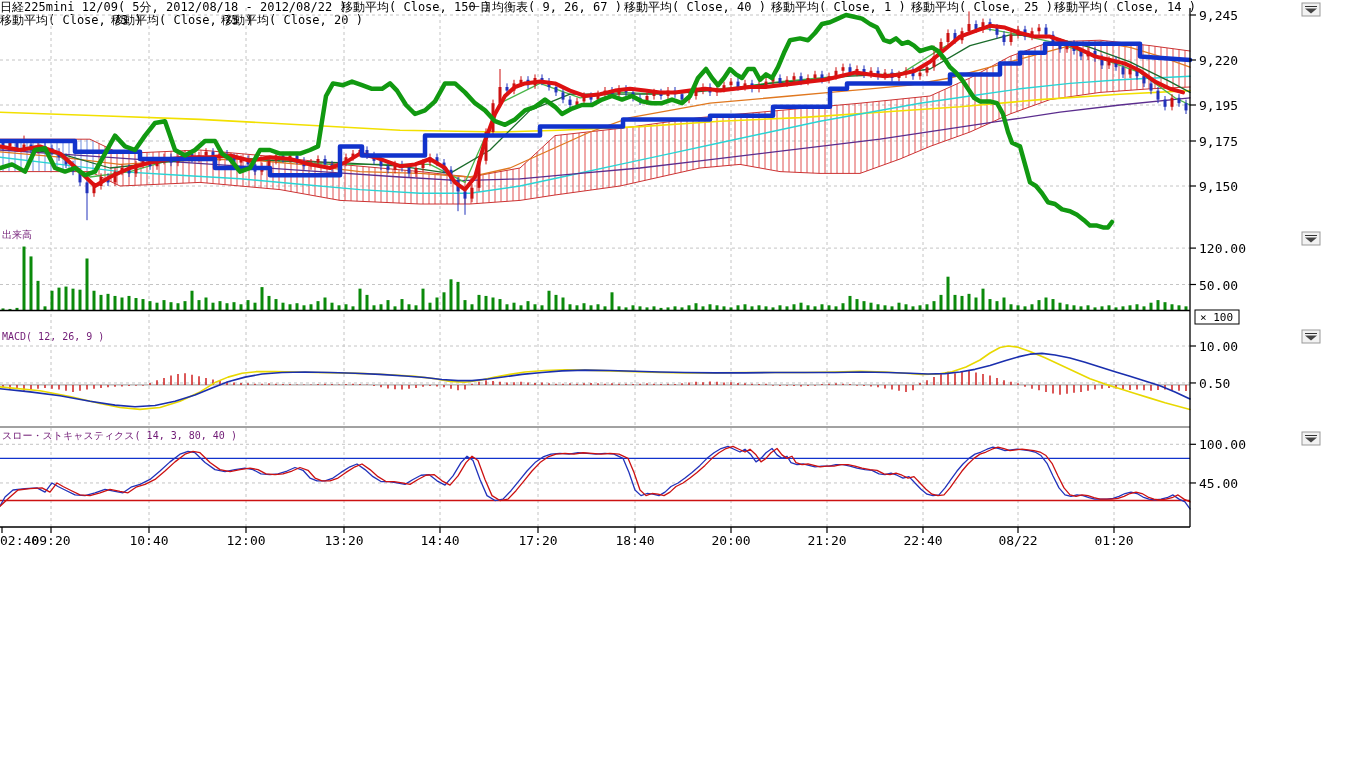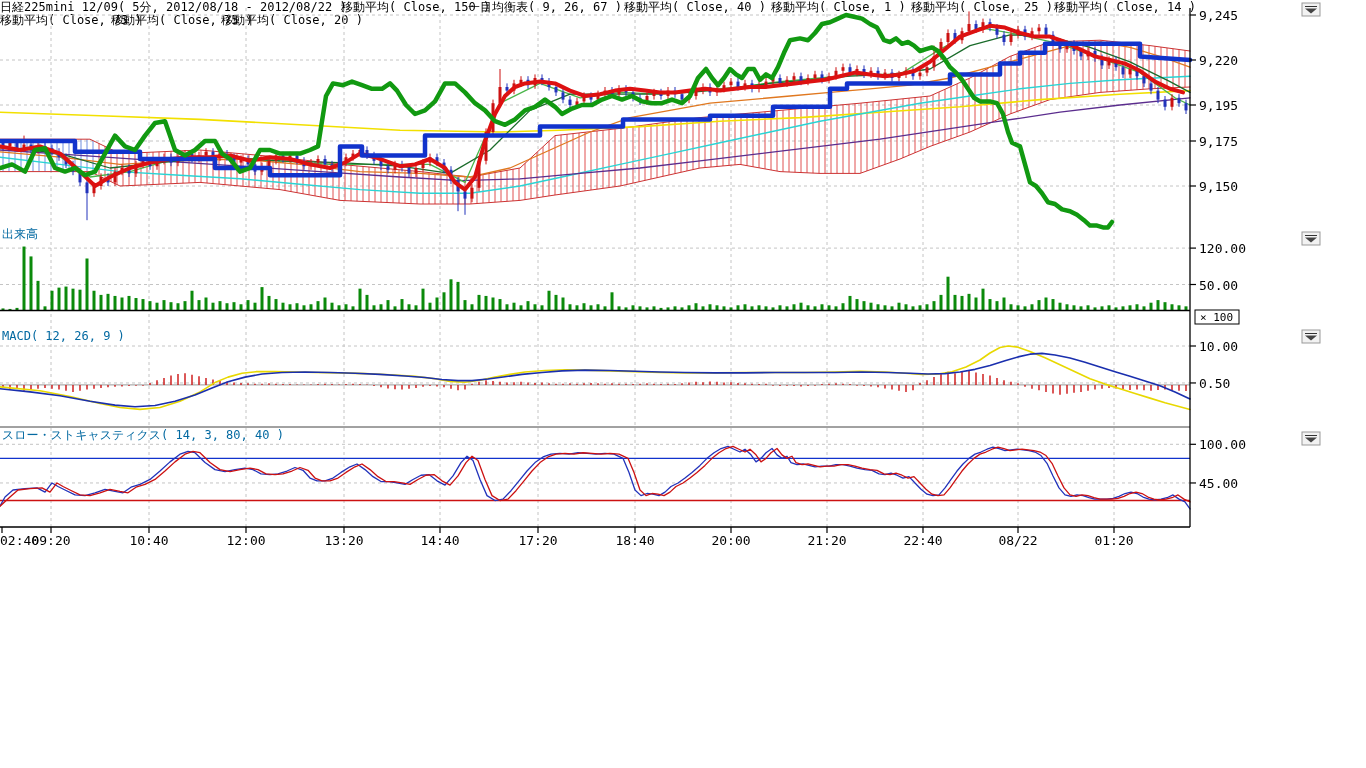--- a/index.html
+++ b/index.html
@@ -1,20 +1,20 @@
 <!DOCTYPE html>
 <html><head>
 <meta charset="utf-8">
 <style>
   html,body{margin:0;padding:0;background:#fff;}
   #screen{position:relative;width:1366px;height:768px;background:#fff;overflow:hidden;
           font-family:"DejaVu Sans Mono","Liberation Mono",monospace;}
   .hdr{position:absolute;left:0;width:1366px;height:13px;font-size:12px;line-height:13px;color:#000;white-space:nowrap;}
   .hdr span{position:absolute;top:0;}
-  .plabel{position:absolute;font-size:12px;line-height:13px;color:#0369a1;white-space:nowrap;z-index:5;}
+  .plabel{position:absolute;font-size:10px;line-height:13px;color:#701a75;white-space:nowrap;z-index:5;}
   svg{position:absolute;left:0;top:0;}
   text{font-family:"DejaVu Sans Mono","Liberation Mono",monospace;}
 </style>
 </head>
 <body>
 
 <div id="screen">
   <div class="hdr" id="hdr1" style="top:1px;">
     <span style="left:0;">日経225mini 12/09( 5分, 2012/08/18 - 2012/08/22 )</span>
   <span style="left: 341px; text-align: center;">移動平均( Close, 150 )</span>

